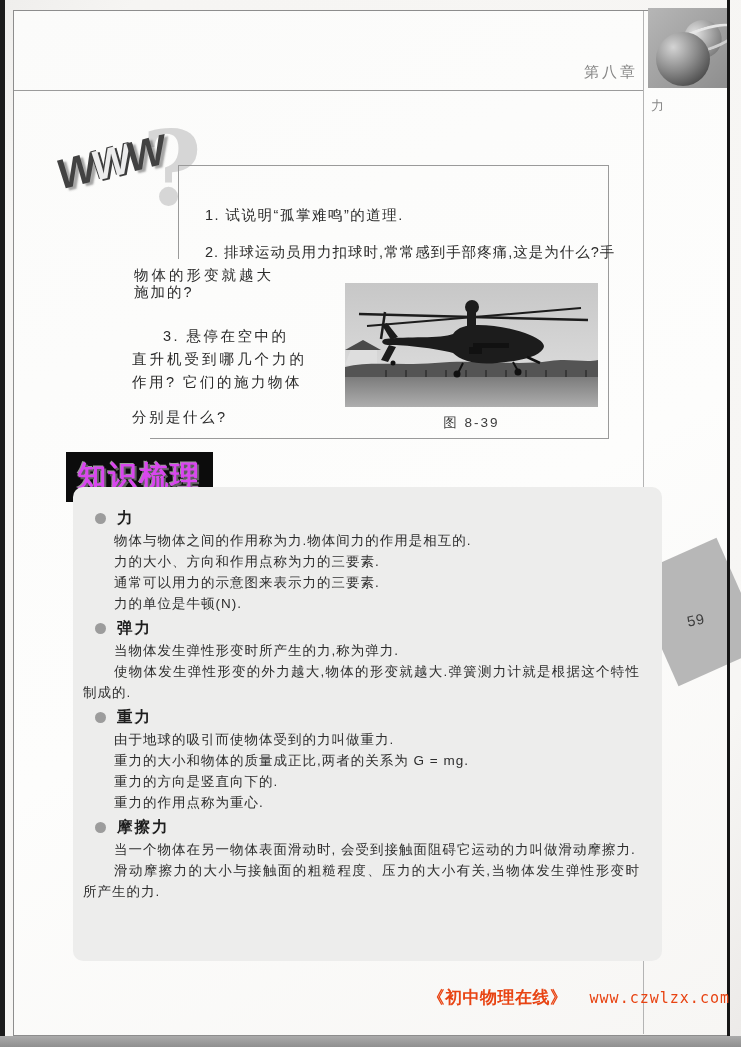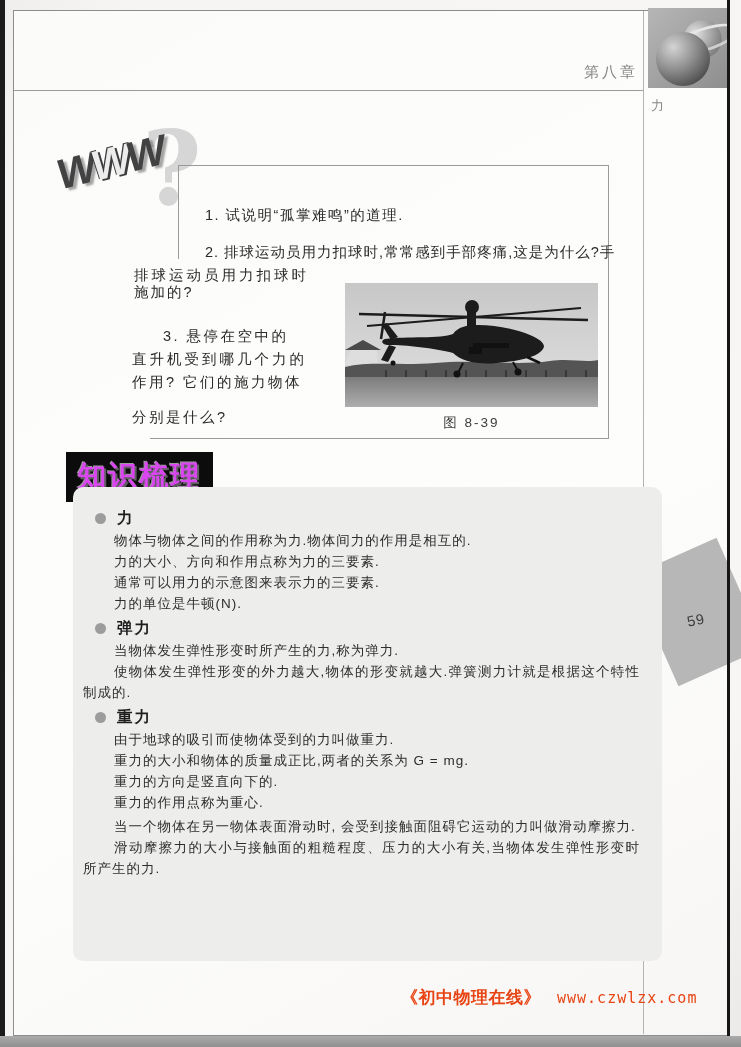--- a/index.html
+++ b/index.html
@@ -86,22 +86,22 @@
   .kn-para{margin:0;font-size:13.5px;line-height:21px;color:#2e2e2e;
     letter-spacing:1px;text-indent:2.3em;text-align:justify;}
 
   
   .corner-shape{position:absolute;left:650px;top:552px;width:95px;height:120px;
     background:#b7b7b7;transform:rotate(-24deg);}
   .page-num{position:absolute;left:687px;top:612px;font-size:14.5px;color:#3d3d3d;
     transform:rotate(-12deg);letter-spacing:1px;}
 
   
-  .footer{position:absolute;left:401px;top:986px;width:310px;display:flex;
-    align-items:baseline;gap:16px;white-space:nowrap;}
+  .footer{position:absolute;left:420px;top:986px;width:310px;display:flex;
+    justify-content:flex-end;align-items:baseline;gap:22px;white-space:nowrap;}
   .site-name{font-size:17px;font-weight:bold;letter-spacing:0.5px;}
   .site-url{font-family:"DejaVu Sans Mono",monospace;font-size:15px;letter-spacing:1px;}
 </style>
 </head>
 <body>
 
 <div class="scan">
 
   <div class="page-fill"></div>
 
@@ -124,21 +124,21 @@
   <div class="logo-q">?</div>
   <div class="logo-www"><span class="w1">W</span><span class="w2">W</span><span class="w3">W</span></div>
 
   <div class="qline qb-top"></div>
   <div class="qline qb-right"></div>
   <div class="qline qb-bottom"></div>
   <div class="qline qb-left"></div>
 
   <div class="qtext q1">1. 试说明“孤掌难鸣”的道理.</div>
   <div class="qtext q2l1">2. 排球运动员用力扣球时,常常感到手部疼痛,这是为什么?手</div>
-  <div class="qtext q2l2">排球运动员用力扣球时</div>
+  <div class="qtext q2l2">物体的形变就越大</div>
   <div class="qtext q2l3">施加的?</div>
   <div class="qtext q3l1">3. 悬停在空中的</div>
   <div class="qtext q3l2">直升机受到哪几个力的</div>
   <div class="qtext q3l3">作用? 它们的施力物体</div>
   <div class="qtext q3l4">分别是什么?</div>
 
   <svg class="heli" viewBox="0 0 253 124">
     <defs>
       <linearGradient id="sky" x1="0" y1="0" x2="0" y2="1">
         <stop offset="0" stop-color="#c7c7c7"></stop>
@@ -224,20 +224,24 @@
     </div>
     <div>
           <p class="kn-para">由于地球的吸引而使物体受到的力叫做重力.</p>
           <p class="kn-para">重力的大小和物体的质量成正比,两者的关系为 G = mg.</p>
           <p class="kn-para">重力的方向是竖直向下的.</p>
           <p class="kn-para">重力的作用点称为重心.</p>
         </div>
   </div>
 
   <div class="kn-section">
+    <div class="kn-heading">
+      <span class="kn-bullet"></span>
+      <span class="kn-title">摩擦力</span>
+    </div>
     <div>
           <p class="kn-para">当一个物体在另一物体表面滑动时, 会受到接触面阻碍它运动的力叫做滑动摩擦力.</p>
           <p class="kn-para">滑动摩擦力的大小与接触面的粗糙程度、压力的大小有关,当物体发生弹性形变时所产生的力.</p>
         </div>
   </div>
 </div>
 
   <div class="right-black-line"></div>
   <div class="left-strip"></div>
   <div class="bottom-strip"></div>

